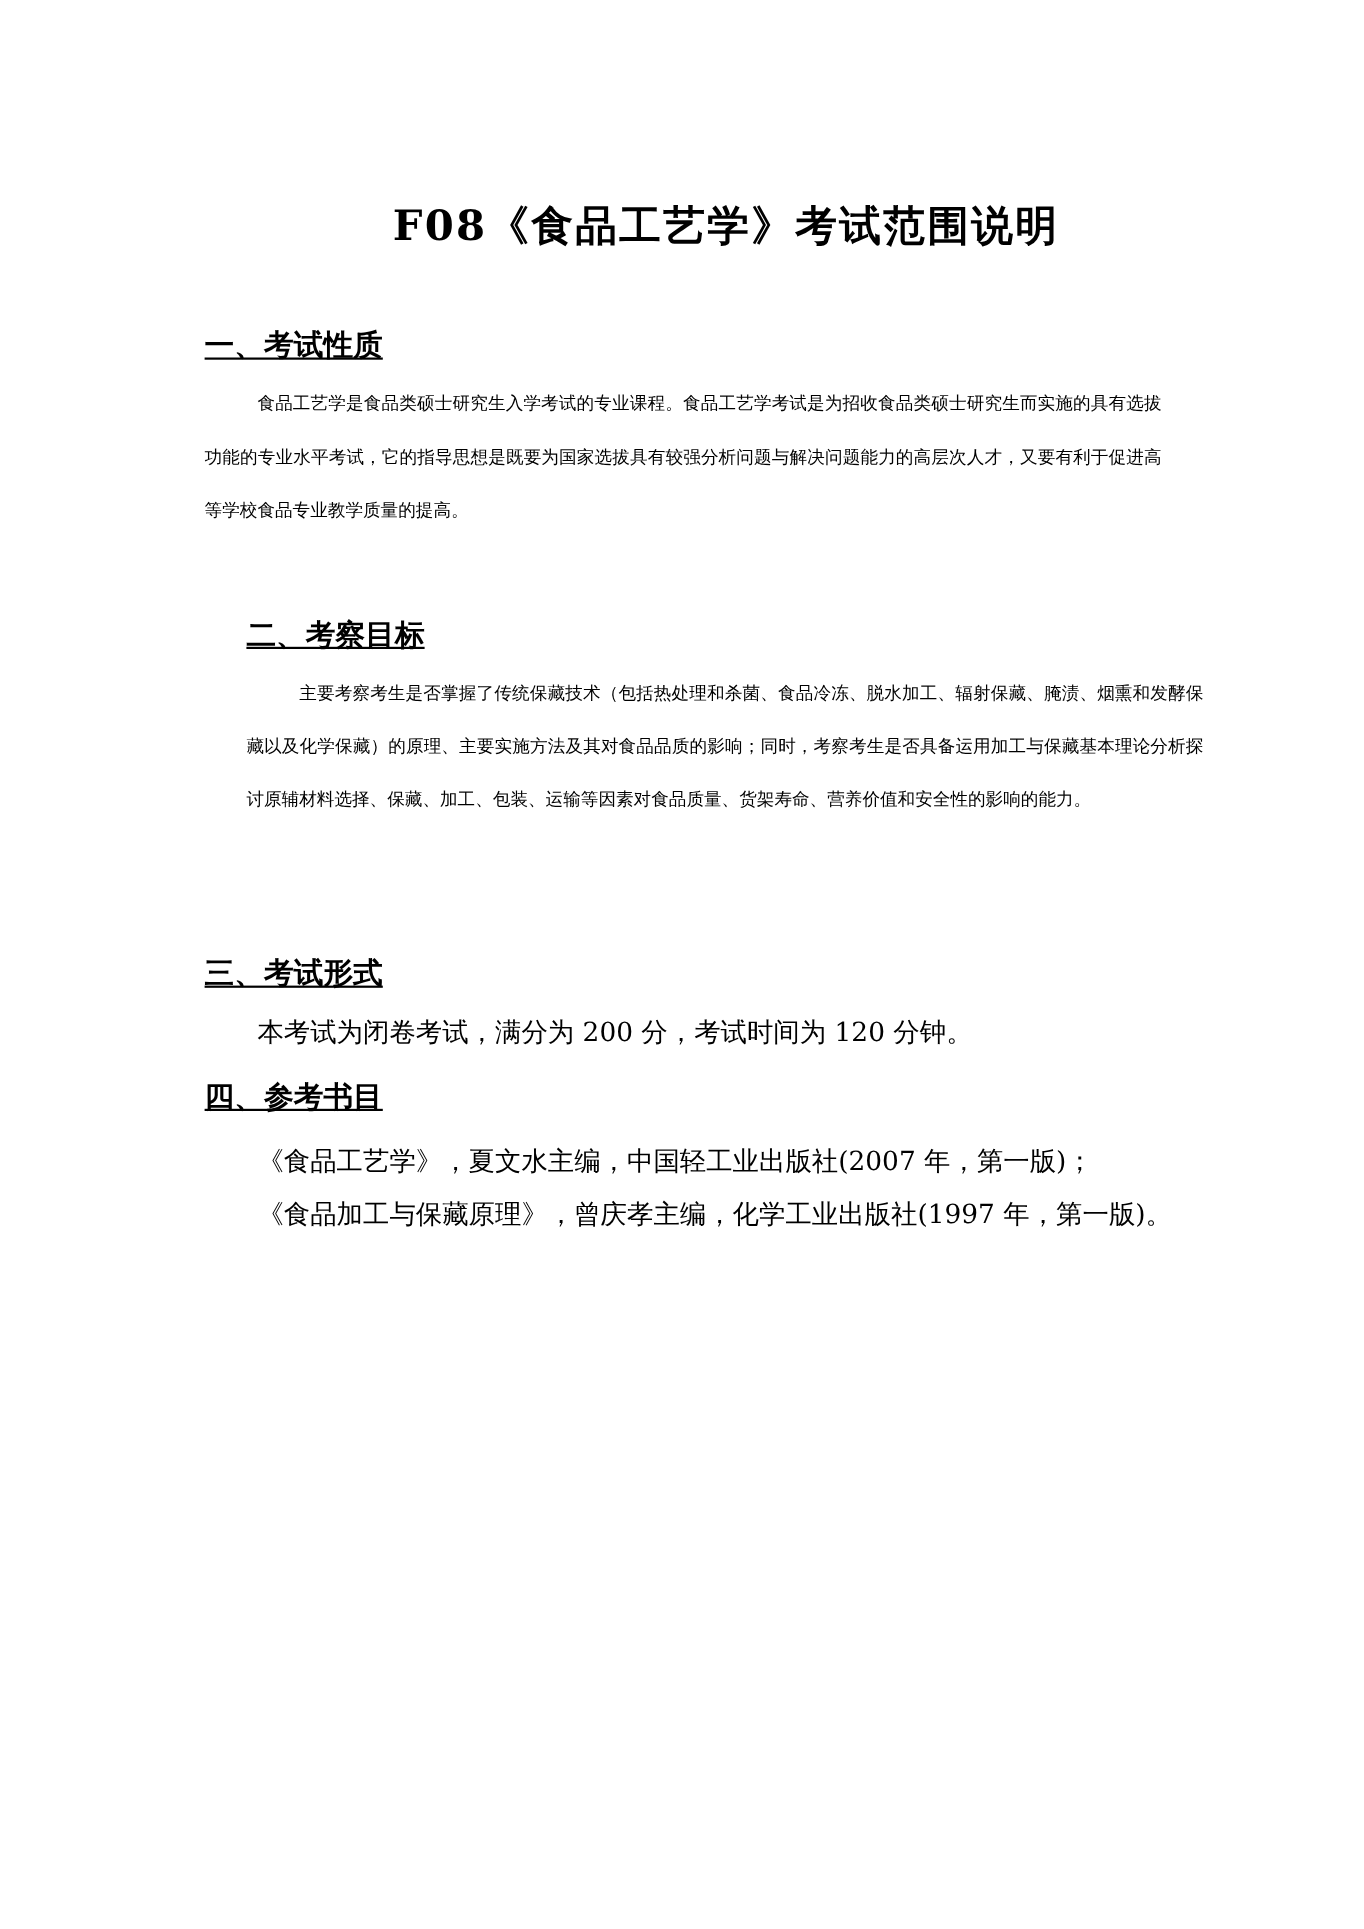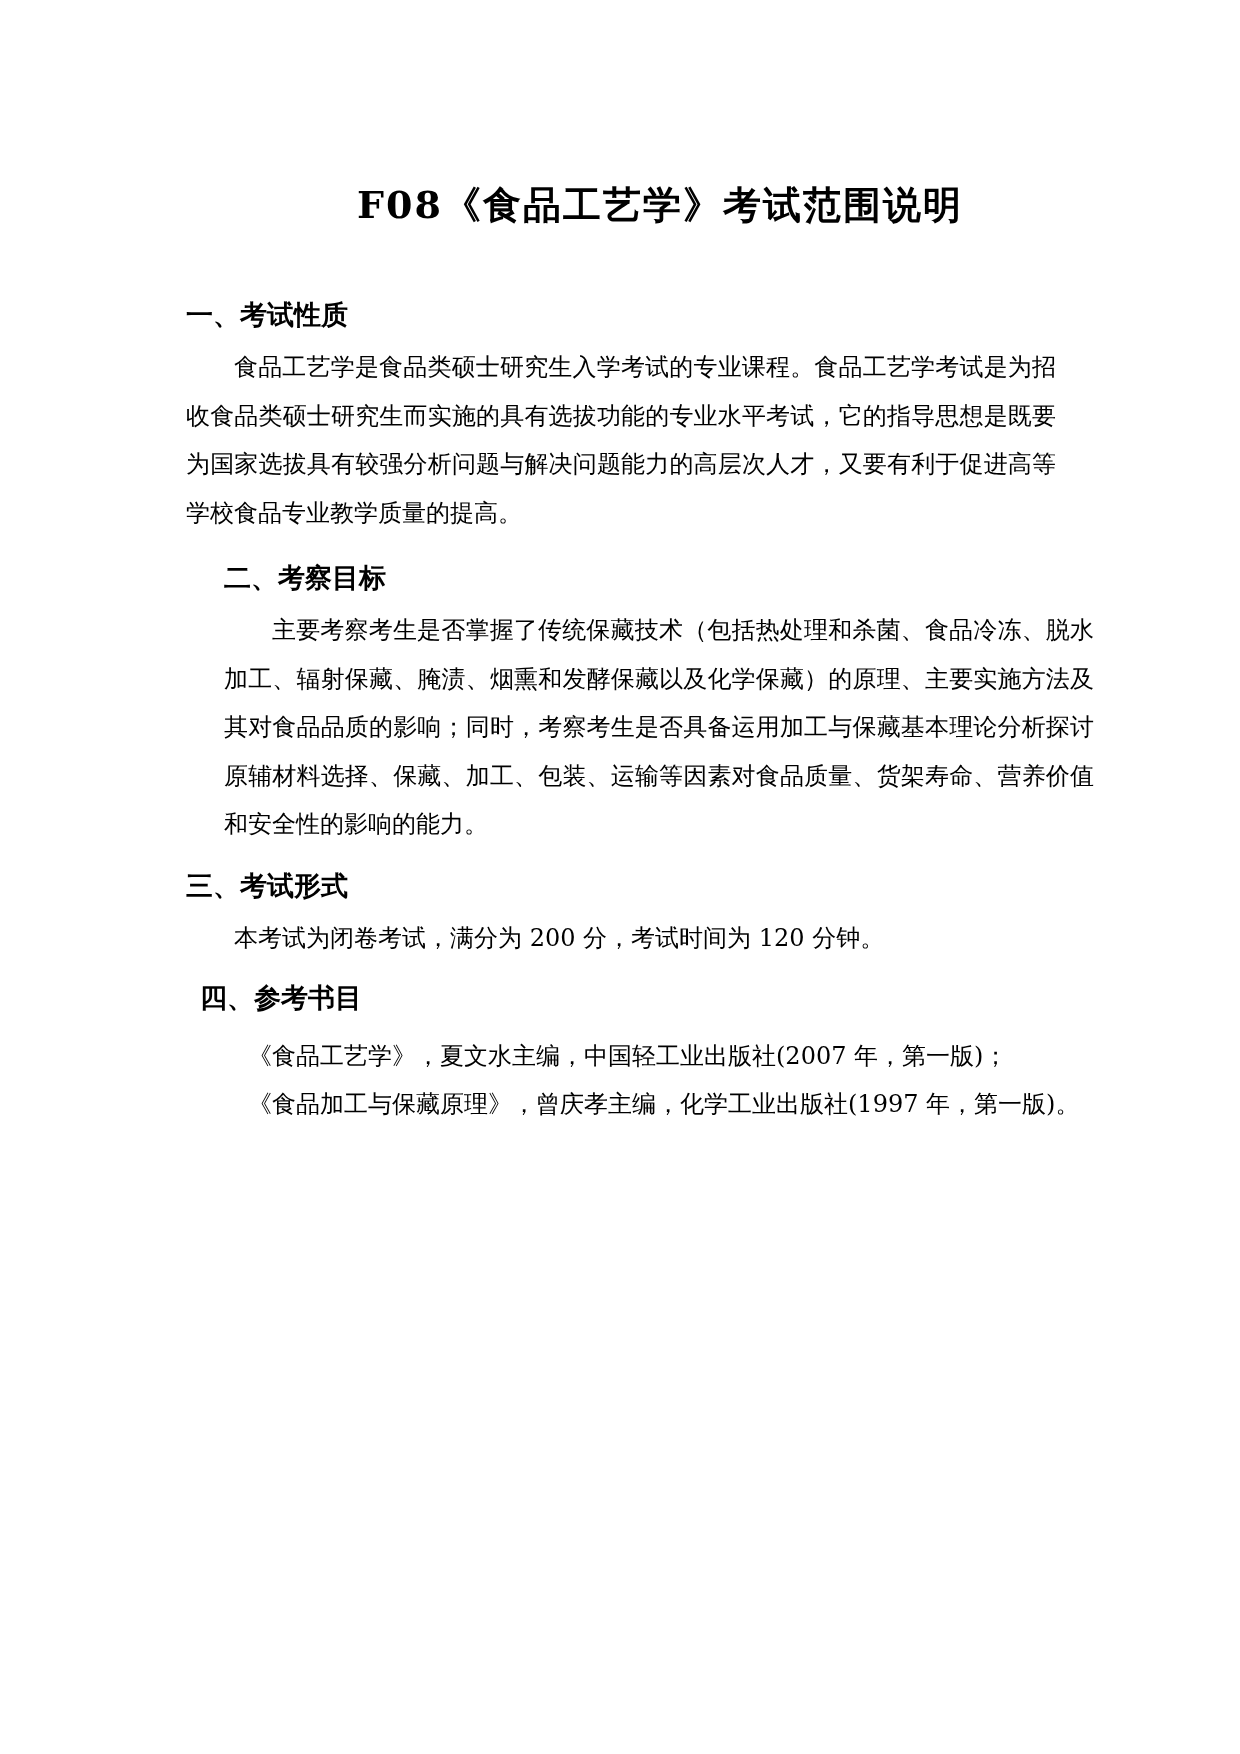--- a/index.html
+++ b/index.html
@@ -39,40 +39,41 @@
       left: 186px;
       width: 870px;
     }
     .heading {
       font-family: "DejaVu Sans", "Liberation Sans", sans-serif;
       font-weight: bold;
       font-size: 27px;
       line-height: 40px;
       margin: 0;
       white-space: nowrap;
+      text-decoration: underline;
     }
     .para {
-      font-size: 24px;
+      font-size: 16px;
       line-height: 48.5px;
       margin: 8px 0 0 0;
       text-indent: 48px;
       text-align: justify;
       word-break: break-all;
     }
     .line {
       font-size: 24px;
       line-height: 48px;
       margin: 0;
       padding-left: 48px;
       white-space: nowrap;
     }
     #s1 { top: 295px; }
     #s2 { top: 558px; margin-left: 38px; }
     #s3 { top: 866px; }
-    #s4 { top: 978px; margin-left: 14px; }
+    #s4 { top: 978px; }
     #s5 { top: 1142px; }
     #s3 .lines, #s5 .lines { margin-top: 8px; }
     #s4 .lines { margin-top: 14px; }
   </style>
 </head>
 <body>
 
 <div class="page">
 
   <h1 class="title">F08《食品工艺学》考试范围说明</h1>

